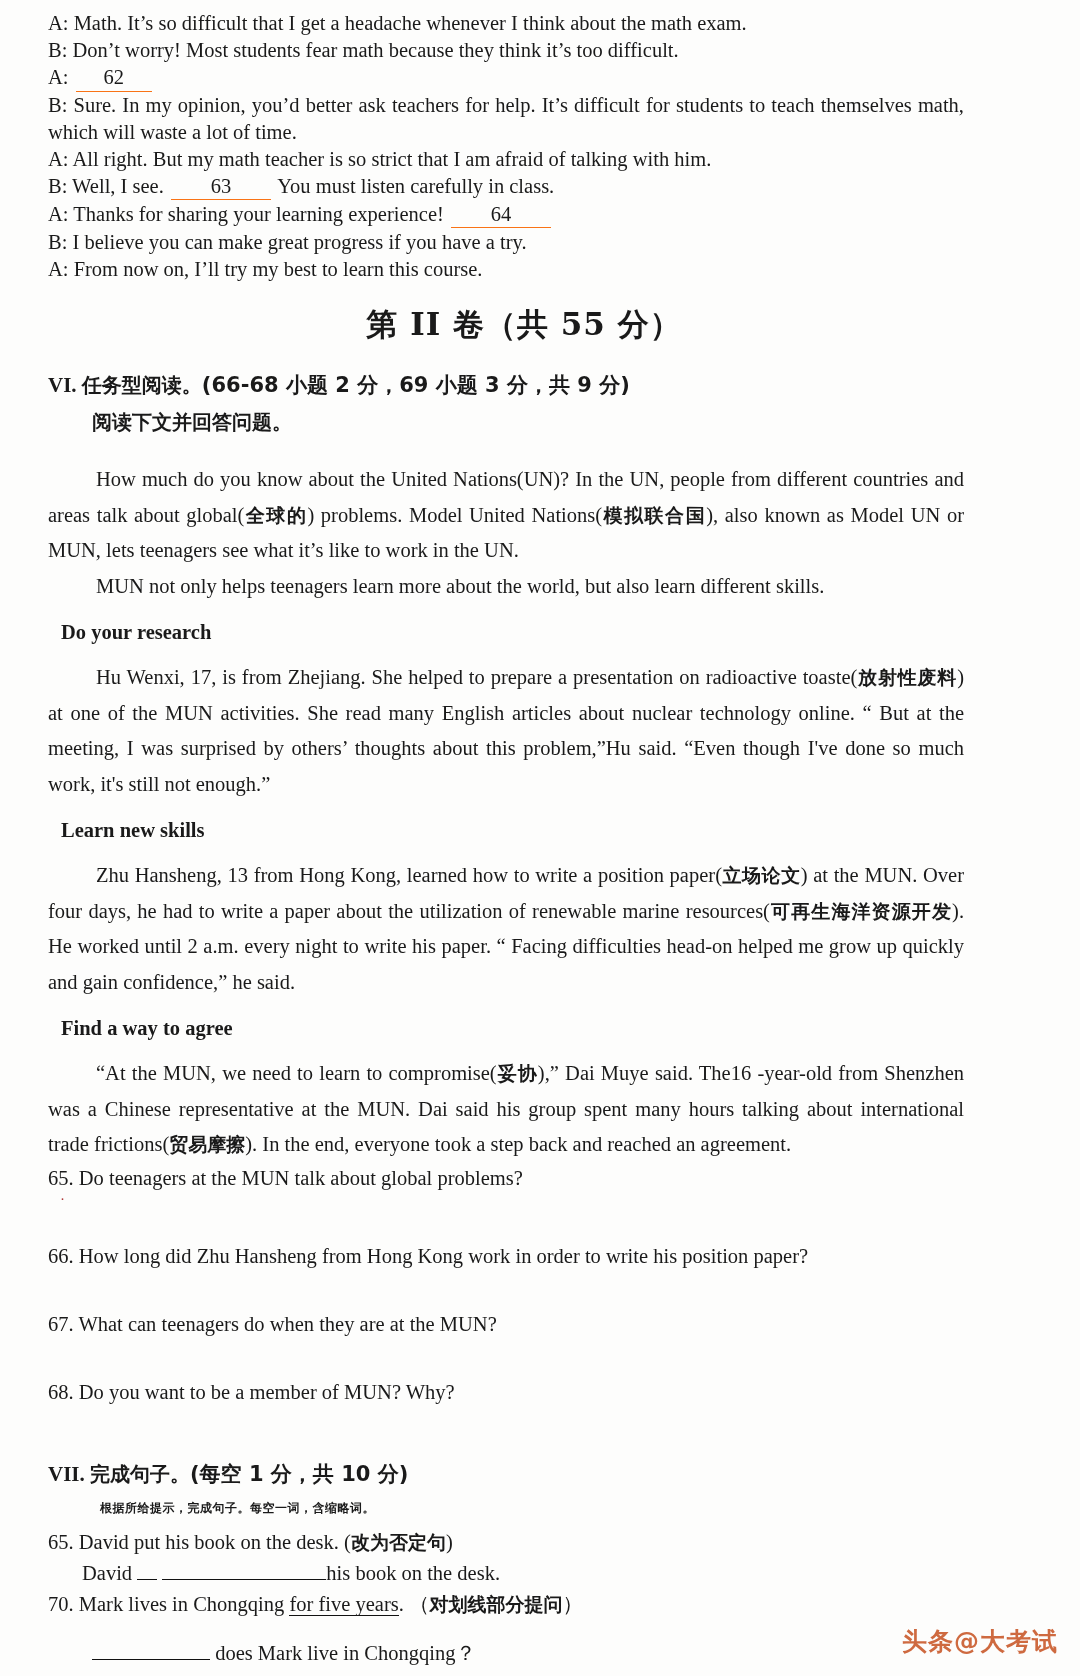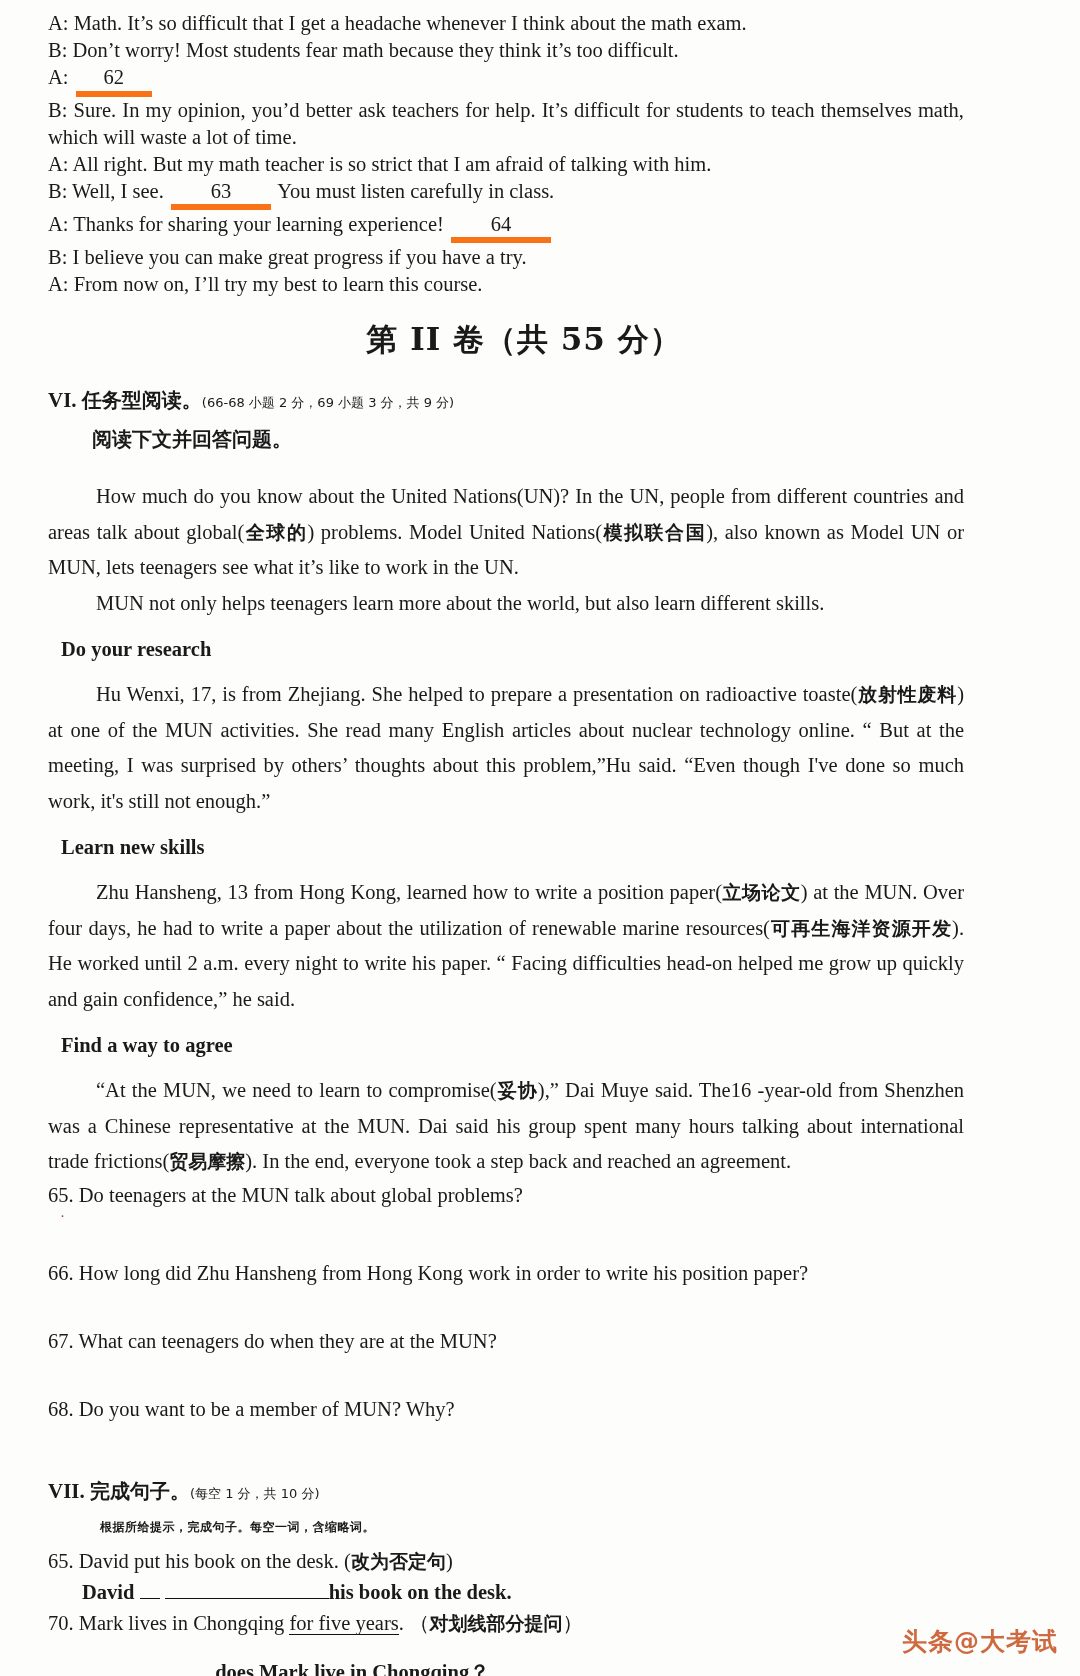--- a/index.html
+++ b/index.html
@@ -34,21 +34,21 @@
   .dialogue-line {
     font-size: 20.5px;
     line-height: 26.5px;
     margin: 0 0 0.5px 0;
     text-align: justify;
     text-justify: inter-word;
     white-space: normal;
   }
   .blank-num {
     display: inline-block;
-    border-bottom: 6px solid #f97316;
+    border-bottom: 1px solid #f97316;
     text-align: center;
     padding: 0 2px;
     margin: 0 2px;
   }
   .bn-62 { width: 72px; }
   .bn-63 { width: 96px; }
   .bn-64 { width: 96px; }
 
   
   .juan-title {
@@ -77,21 +77,22 @@
     font-weight: bold;
     font-size: 20px;
   }
   .sec-head .pts {
     font-family: "Liberation Serif", serif;
     font-weight: normal;
     font-size: 19.5px;
   }
   .sec-head .pts .cnsm {
     font-family: "DejaVu Sans", sans-serif;
-    font-size: 13px;
+    font-size: 21px;
+    font-weight: bold;
   }
   .sec-sub {
     font-family: "DejaVu Sans", sans-serif;
     font-size: 20px;
     font-weight: bold;
     margin: 8px 0 26px 44px;
   }
 
   
   .para {
@@ -137,21 +138,21 @@
     font-size: 12px;
     font-weight: bold;
     margin: 10px 0 10px 52px;
     letter-spacing: 0.5px;
   }
   .fill-line {
     font-size: 20.5px;
     line-height: 31px;
     margin: 0;
   }
-  .fill-line.ind { padding-left: 34px; font-weight: bold; }
+  .fill-line.ind { padding-left: 34px; }
   .ul-blank {
     display: inline-block;
     border-bottom: 1.6px solid #111;
     vertical-align: baseline;
   }
   .ub-long { width: 164px; }
   .ub-short { width: 20px; }
   .ub-mid { width: 118px; }
   .underlined {
     border-bottom: 1.6px solid #111;

